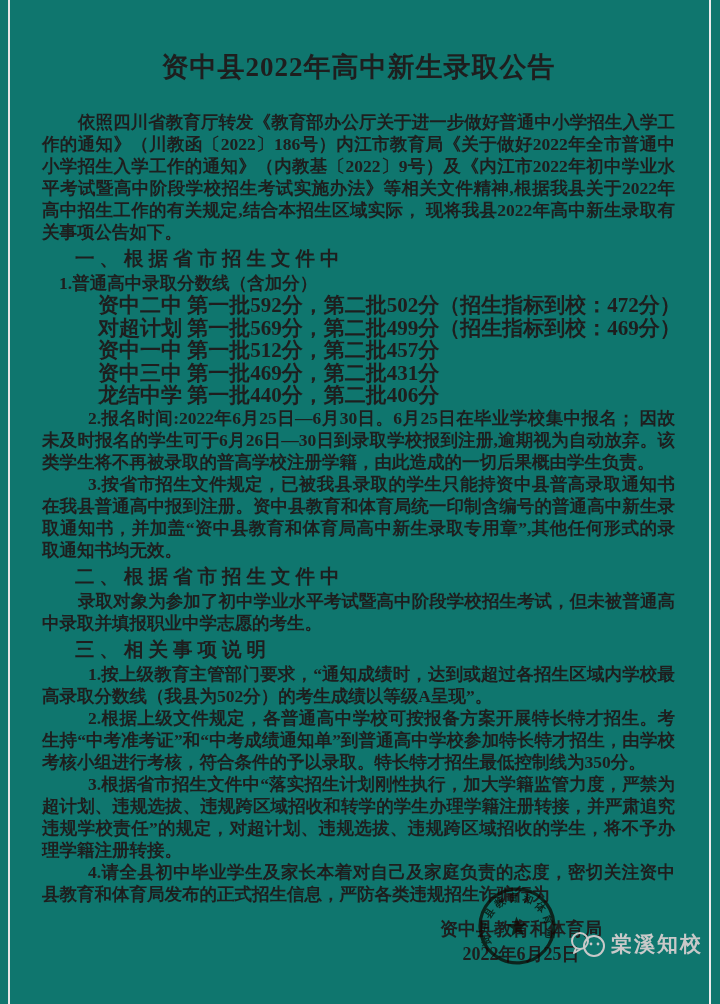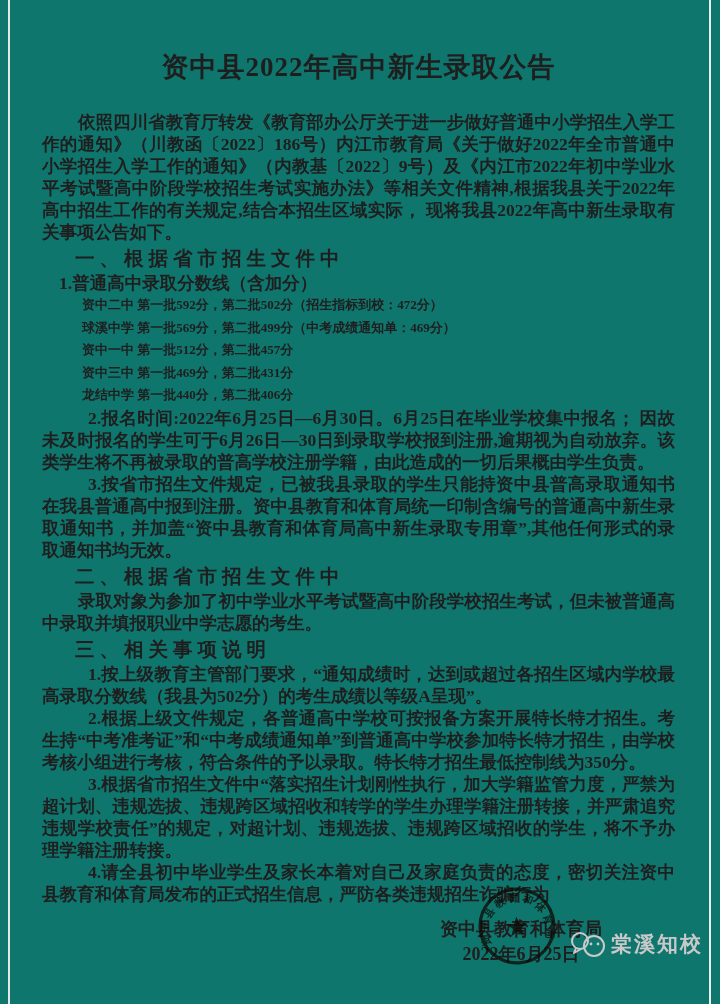--- a/index.html
+++ b/index.html
@@ -48,24 +48,24 @@
     line-height: 24px;
     margin: 3px 0 2px 33px;
   }
   .sub-heading {
     font-size: 17.5px;
     font-weight: 700;
     line-height: 22px;
     margin-left: 17px;
   }
   .school-line {
-    font-size: 13px;
+    font-size: 21px;
     font-weight: 700;
     line-height: 22.5px;
-    margin-left: 40px;
+    margin-left: 56px;
     white-space: nowrap;
   }
 
   .signature {
     position: absolute;
     left: 438px; top: 917px;
     width: 166px;
     text-align: center;
     font-size: 18px;
     font-weight: 700;
@@ -104,21 +104,21 @@
   <div class="scan-edge right"></div>
 
   <h1 class="title">资中县2022年高中新生录取公告</h1>
 
   <p class="para indent-intro">依照四川省教育厅转发《教育部办公厅关于进一步做好普通中小学招生入学工作的通知》（川教函〔2022〕186号）内江市教育局《关于做好2022年全市普通中小学招生入学工作的通知》（内教基〔2022〕9号）及《内江市2022年初中学业水平考试暨高中阶段学校招生考试实施办法》等相关文件精神,根据我县关于2022年高中招生工作的有关规定,结合本招生区域实际， 现将我县2022年高中新生录取有关事项公告如下。</p>
 
   <h2 class="sec-heading">一、根据省市招生文件中</h2>
   <p class="sub-heading">1.普通高中录取分数线（含加分）</p>
 
   <p class="school-line">资中二中 第一批592分，第二批502分（招生指标到校：472分）</p>
-  <p class="school-line">球溪中学 第一批569分，第二批499分（中考成绩通知单：469分）</p>
+  <p class="school-line">对超计划 第一批569分，第二批499分（招生指标到校：469分）</p>
   <p class="school-line">资中一中 第一批512分，第二批457分</p>
   <p class="school-line">资中三中 第一批469分，第二批431分</p>
   <p class="school-line">龙结中学 第一批440分，第二批406分</p>
 
   <p class="para indent-num">2.报名时间:2022年6月25日—6月30日。6月25日在毕业学校集中报名； 因故未及时报名的学生可于6月26日—30日到录取学校报到注册,逾期视为自动放弃。该类学生将不再被录取的普高学校注册学籍，由此造成的一切后果概由学生负责。</p>
   <p class="para indent-num">3.按省市招生文件规定，已被我县录取的学生只能持资中县普高录取通知书在我县普通高中报到注册。资中县教育和体育局统一印制含编号的普通高中新生录取通知书，并加盖“资中县教育和体育局高中新生录取专用章”,其他任何形式的录取通知书均无效。</p>
 
   <h2 class="sec-heading">二、根据省市招生文件中</h2>
   <p class="para indent-intro">录取对象为参加了初中学业水平考试暨高中阶段学校招生考试，但未被普通高中录取并填报职业中学志愿的考生。</p>
 

